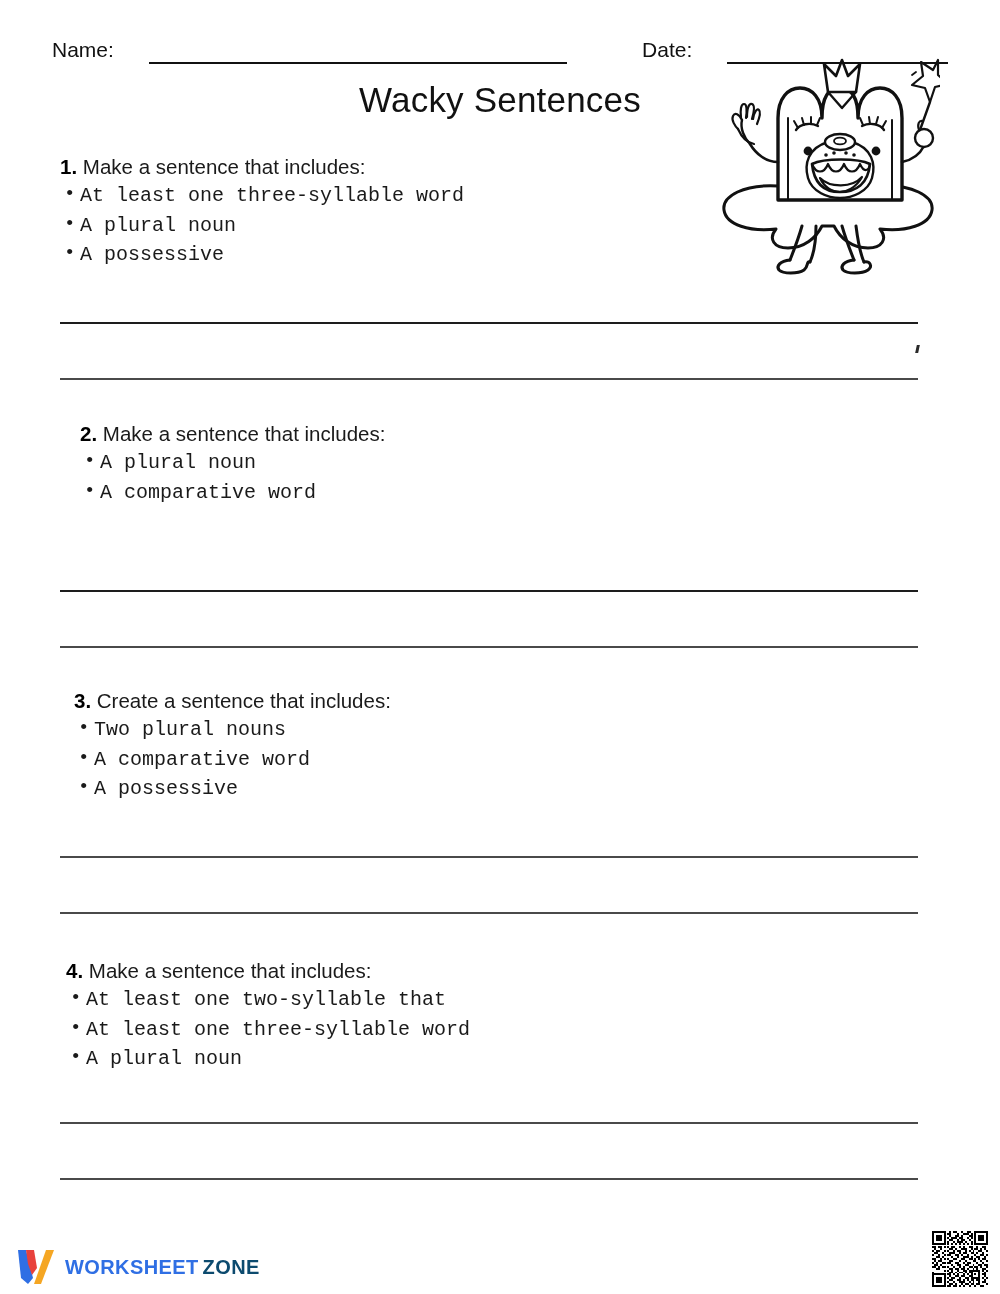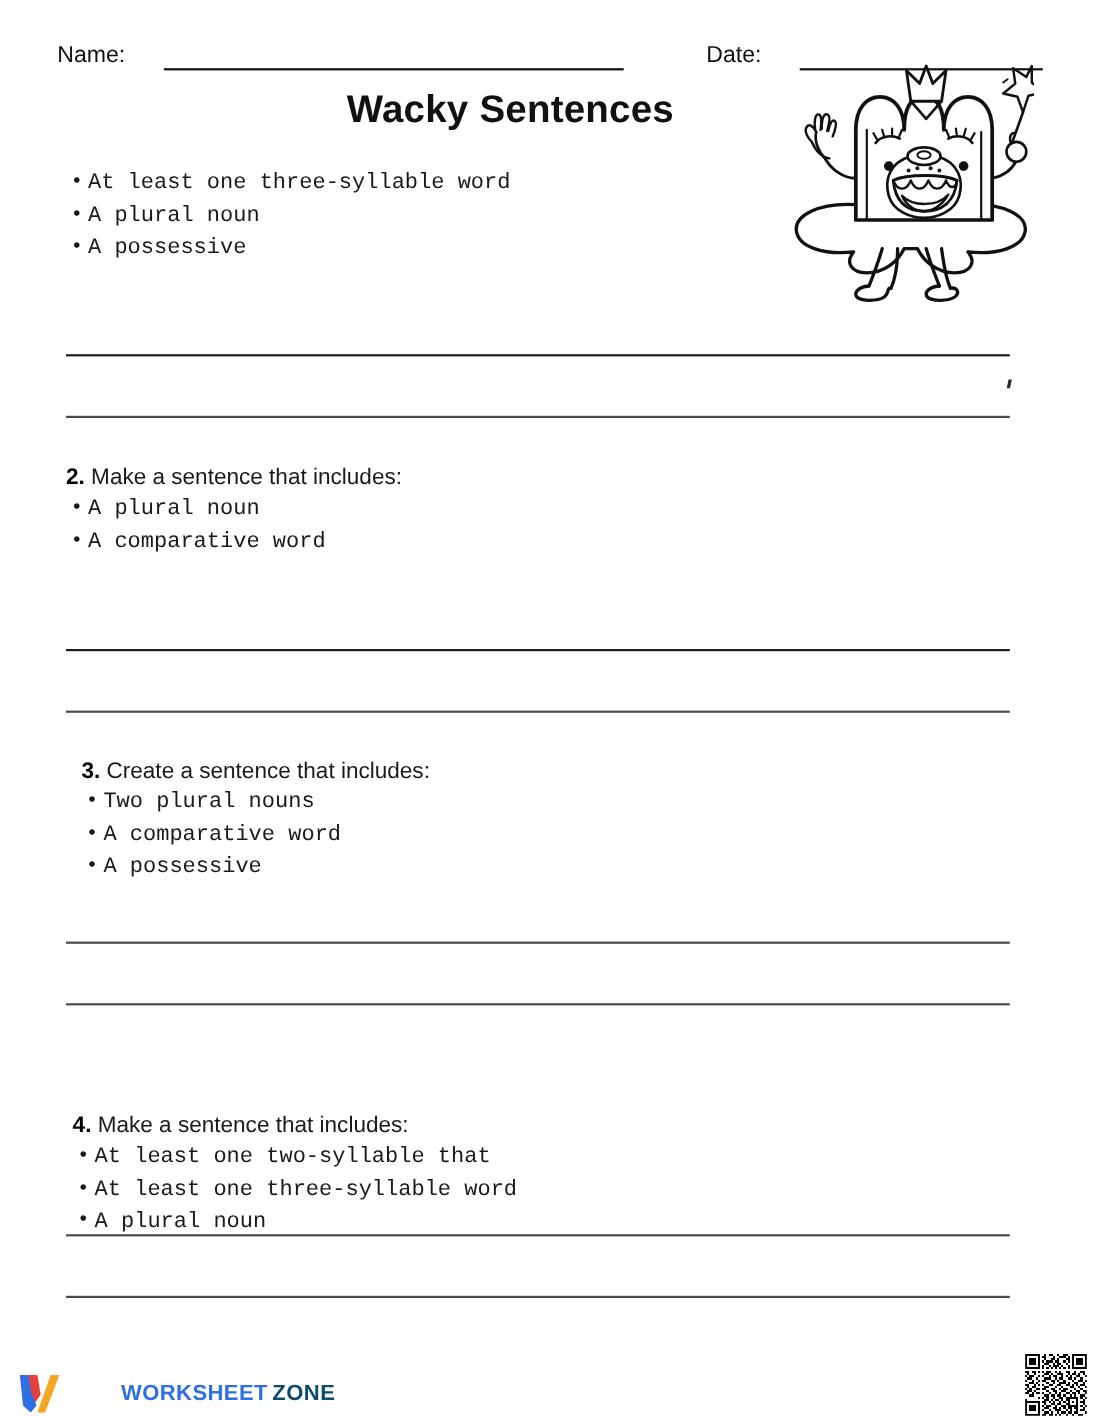--- a/index.html
+++ b/index.html
@@ -45,24 +45,24 @@
   }
   .name-rule { width: 462px; margin-left: 10px; }
   .date-gap  { width: 28px; }
   .date-rule { width: 244px; margin-left: 10px; }
 
   
   .worksheet-title {
     position: absolute;
     left: 0;
     top: 80px;
-    width: 928px;
+    width: 1000px;
     text-align: center;
     font-size: 35px;
-    font-weight: bold;
+    font-weight: normal;
     letter-spacing: .2px;
     color: #111111;
   }
 
   
   .mascot {
     position: absolute;
     left: 716px;
     top: 58px;
     width: 224px;
@@ -70,23 +70,23 @@
   }
   .mascot svg { display: block; width: 100%; height: 100%; }
 
   
   .question {
     position: absolute;
     left: 60px;
     width: 620px;
   }
   .q1 { top: 152px; }
-  .q2 { top: 419px; }
+  .q2 { top: 419px; margin-left: 20px; }
   .q3 { top: 686px; margin-left: 14px; }
-  .q4 { top: 1008px; left: 66px; }
+  .q4 { top: 956px; left: 66px; }
 
   .q-prompt {
     font-size: 20.5px;
     line-height: 29px;
     color: #1a1a1a;
     white-space: nowrap;
   }
   .q-num {
     font-weight: bold;
     color: #000000;
@@ -157,21 +157,21 @@
     align-items: center;
     gap: 9px;
   }
   .brand-mark { width: 40px; height: 38px; display: block; }
   .brand-text {
     font-size: 20px;
     font-weight: bold;
     letter-spacing: .4px;
     white-space: nowrap;
   }
-  .brand-worksheet { color: #2f6fe4; margin-left: 45px; }
+  .brand-worksheet { color: #2f6fe4; }
   .brand-zone { color: #0c4a6e; margin-left: 4px; }
 
   .scan-text {
     position: absolute;
     right: 78px;
     top: 26px;
     font-size: 23px;
     color: #222222;
     white-space: nowrap;
   }
@@ -279,20 +279,24 @@
       <path d="M204 72 L214 44" stroke-width="2.4"></path>
 
       <path d="M214 44 L209 30 L196 27 L207 18 L205 4 L217 12 L222 2
                L222 17 L232 26 L219 29 Z" fill="#ffffff" stroke-width="2.2"></path>
 
       <path d="M196 17 L200 14" stroke-width="1.8"></path>
     </svg>
   </div>
 
   <div class="question q1">
+    <div class="q-prompt">
+      <span class="q-num">1.</span>
+      <span>Make a sentence that includes:</span>
+    </div>
     <ul class="q-list">
       <li>At least one three-syllable word</li>
       <li>A plural noun</li>
       <li>A possessive</li>
     </ul>
   </div>
   <div class="write-line wl-1a"></div>
   <div class="write-line wl-1b"></div>
   <div class="stray-mark"></div>
 

